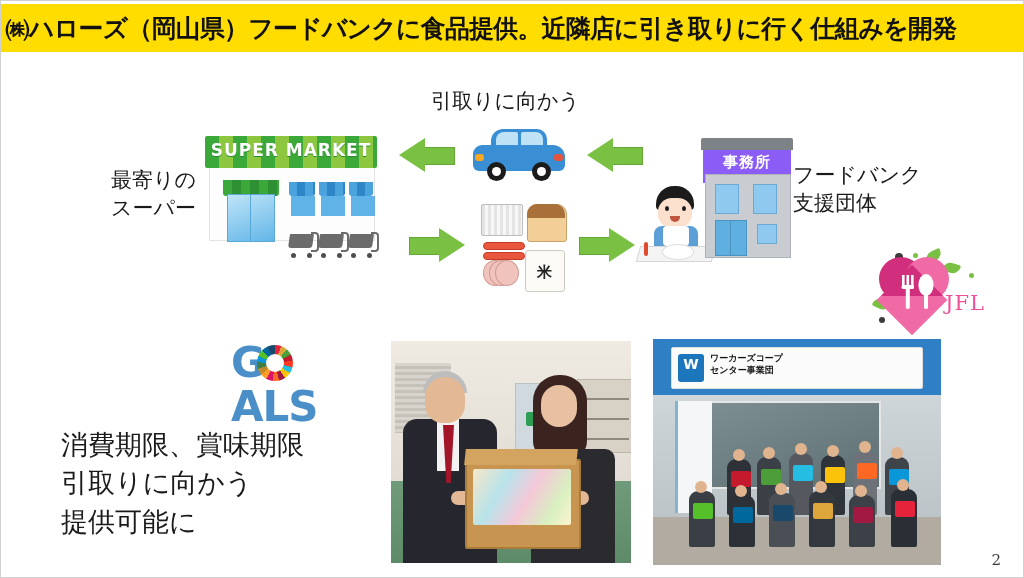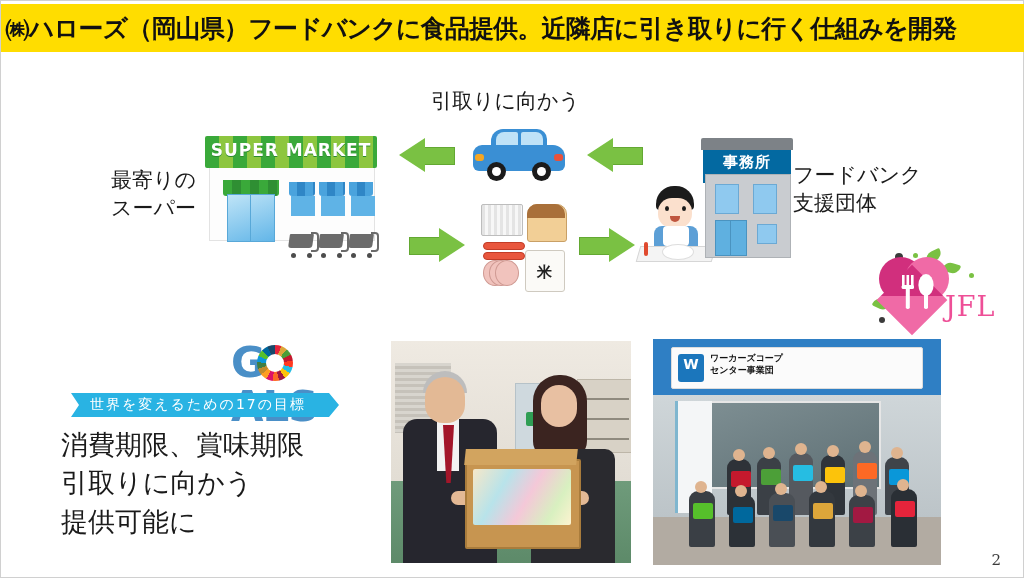--- a/index.html
+++ b/index.html
@@ -67,21 +67,21 @@
   .f-bread:after{content:"";position:absolute;left:-1px;top:-1px;width:38px;height:14px;background:#a9703a;border-radius:10px 10px 0 0;}
   .f-saus{position:absolute;left:2px;width:40px;height:6px;background:#e8563d;border-radius:4px;border:1px solid #c23c27;}
   .f-ham{position:absolute;left:2px;top:56px;width:36px;height:26px;}
   .f-ham i{position:absolute;top:0;width:22px;height:24px;border-radius:50%;background:#f1c3bd;border:1px solid #cf9a93;}
   .f-rice{position:absolute;left:44px;top:46px;width:38px;height:40px;background:#fbfaf7;border:1px solid #cfcac0;border-radius:3px;}
   .f-rice b{position:absolute;left:11px;top:12px;font-size:15px;color:#222;font-family:"DejaVu Sans",sans-serif;}
 
   
   #office{position:absolute;left:700px;top:82px;width:92px;height:118px;}
   .of-roof{position:absolute;left:0;top:0;width:92px;height:12px;background:#7d8287;border-radius:2px 2px 0 0;}
-  .of-band{position:absolute;left:2px;top:12px;width:88px;height:33px;background:#0369a1;}
+  .of-band{position:absolute;left:2px;top:12px;width:88px;height:33px;background:#8b5cf6;}
   .of-band span{position:absolute;left:0;right:0;top:3px;text-align:center;color:#fff;font-weight:bold;font-size:15px;
     font-family:"DejaVu Sans",sans-serif;letter-spacing:1px;}
   .of-body{position:absolute;left:4px;top:36px;width:84px;height:82px;background:#c9ccd0;border:1px solid #aeb2b6;}
   .of-win{position:absolute;background:#8fc9ef;border:1px solid #6ba9d4;}
   .of-door{position:absolute;left:14px;top:82px;width:30px;height:34px;background:#5fb0e0;border:1px solid #4a93c0;}
   .of-door:after{content:"";position:absolute;left:14px;top:0;width:1px;height:34px;background:#4a93c0;}
 
   #kid{position:absolute;left:645px;top:130px;width:72px;height:72px;}
   .k-hair{position:absolute;left:10px;top:0;width:38px;height:24px;background:#1b1b1b;border-radius:18px 18px 4px 4px;}
   .k-face{position:absolute;left:12px;top:12px;width:34px;height:30px;background:#fbe0cd;border-radius:14px;}
@@ -91,21 +91,21 @@
   .k-bib{position:absolute;left:17px;top:40px;width:26px;height:20px;background:#fff;border-radius:4px;}
   .k-table{position:absolute;left:-8px;top:60px;width:74px;height:14px;background:#f4f4f4;border:1px solid #d6d6d6;transform:skewX(-16deg);}
   .k-plate{position:absolute;left:16px;top:58px;width:30px;height:14px;border-radius:50%;background:#fff;border:1px solid #ddd;}
   .k-fork{position:absolute;left:-2px;top:56px;width:4px;height:14px;background:#e04a2f;border-radius:2px;}
 
   
   #jfl{position:absolute;left:872px;top:250px;width:128px;height:82px;}
   .jfl-heart{position:absolute;left:6px;top:6px;width:74px;height:66px;}
   .jfl-heart .lobe{position:absolute;width:44px;height:44px;border-radius:50%;}
   .jfl-heart .stem{position:absolute;left:8px;top:18px;width:50px;height:50px;transform:rotate(45deg);}
-  .jfl-text{position:absolute;left:72px;top:40px;font-size:27px;color:#ee4f97;font-family:"DejaVu Serif",serif;letter-spacing:1px;}
+  .jfl-text{position:absolute;left:72px;top:40px;font-size:21px;color:#ee4f97;font-family:"DejaVu Serif",serif;letter-spacing:1px;}
   .leaf{position:absolute;width:17px;height:10px;background:#7ac143;border-radius:10px 2px 10px 2px;}
   .dot{position:absolute;border-radius:50%;}
 
   
   #sdgs{position:absolute;left:52px;top:340px;width:300px;height:78px;}
   .sd-left{position:absolute;left:0;top:2px;color:#2a9fd6;font-weight:bold;font-size:21px;line-height:21px;
     font-family:"DejaVu Sans",sans-serif;letter-spacing:-0.6px;}
   .sd-goals{position:absolute;left:178px;top:0px;color:#4a8fc7;font-weight:bold;font-size:42px;line-height:44px;
     font-family:"DejaVu Sans",sans-serif;letter-spacing:-1px;}
   .sd-wheel{position:absolute;left:204px;top:4px;width:36px;height:36px;border-radius:50%;}
@@ -312,23 +312,20 @@
           <rect x="45" y="36" width="4" height="16" rx="1.8"></rect>
         </g>
       </svg>
     </div>
     <div class="jfl-text">JFL</div>
   </div>
 
   <div id="sdgs">
     <div class="sd-goals">G ALS</div>
     <div class="sd-wheel" style="background:conic-gradient(#e5243b 0 20deg,#dda63a 20deg 41deg,#4c9f38 41deg 62deg,#c5192d 62deg 83deg,#ff3a21 83deg 104deg,#26bde2 104deg 125deg,#fcc30b 125deg 146deg,#a21942 146deg 167deg,#fd6925 167deg 188deg,#dd1367 188deg 209deg,#fd9d24 209deg 230deg,#bf8b2e 230deg 251deg,#3f7e44 251deg 272deg,#0a97d9 272deg 293deg,#56c02b 293deg 314deg,#00689d 314deg 335deg,#19486a 335deg 360deg);"></div>
-    <div class="sd-band">
-      <span>世界を変えるための17の目標</span>
-    </div>
   </div>
 
   <div id="caption">消費期限、賞味期限
 引取りに向かう
 提供可能に</div>
 
   <div class="photo" id="photo1">
     <div class="p1-wall"></div>
     <div class="p1-floor"></div>
     <div class="p1-shutter"></div>

